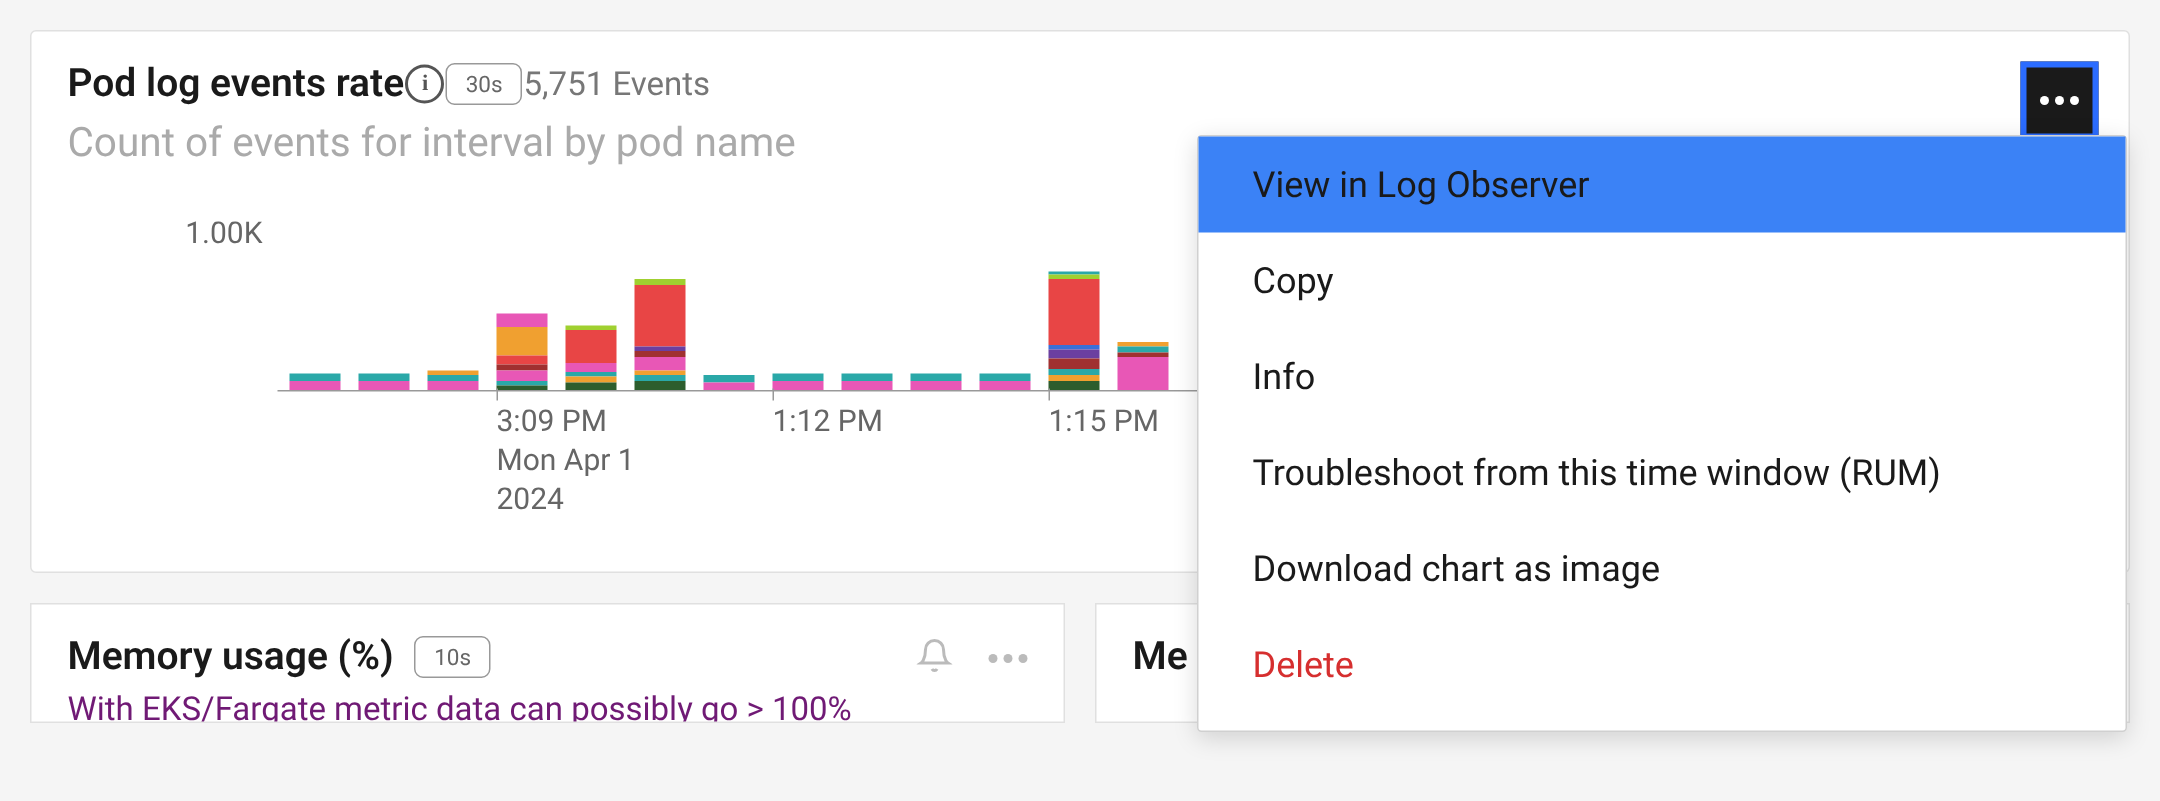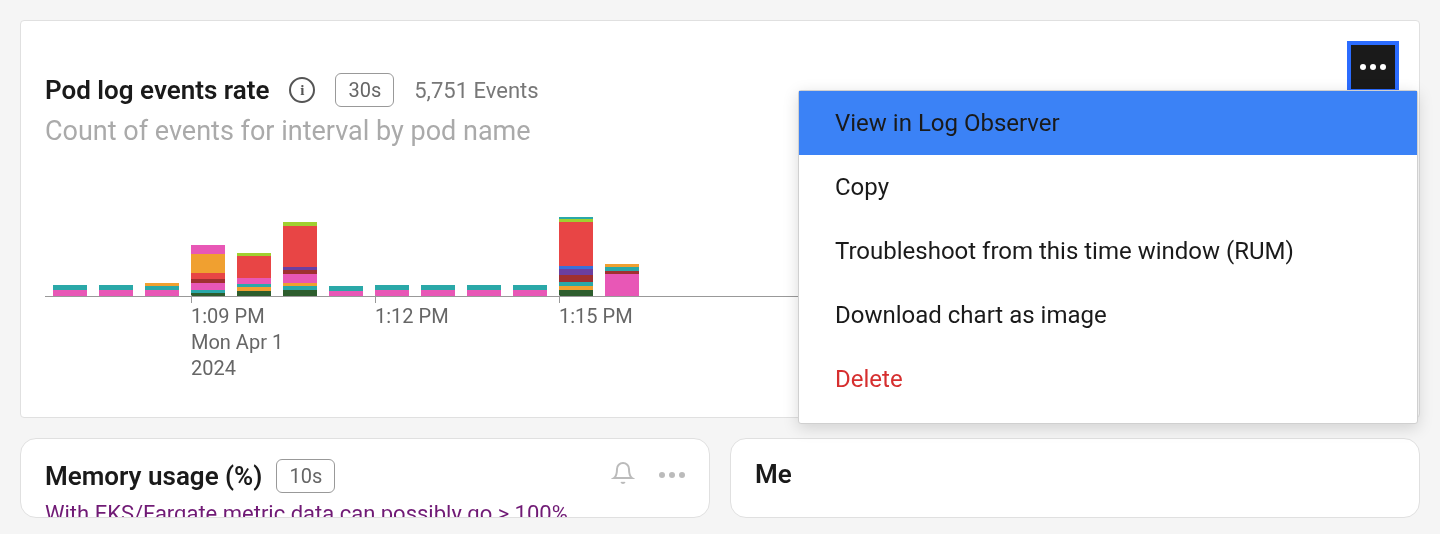--- a/index.html
+++ b/index.html
@@ -19,23 +19,22 @@
       background: #fff;
       border: 1px solid #e0e0e0;
       border-radius: 4px;
       padding: 20px 24px;
       margin-bottom: 20px;
       position: relative;
     }
     .panel-header {
       display: flex;
       align-items: center;
-      gap: 20px;
+      gap: 1px;
       margin-bottom: 8px;
-      margin-top: 32px;
     }
     .panel-title {
       font-size: 26px;
       font-weight: 600;
       color: #1a1a1a;
     }
     .info-icon {
       width: 26px;
       height: 26px;
       border: 2px solid #555;
@@ -45,21 +44,21 @@
       justify-content: center;
       font-size: 15px;
       font-weight: bold;
       font-family: serif;
       color: #555;
     }
     .interval-badge {
       border: 1.5px solid #999;
       border-radius: 6px;
       padding: 4px 12px;
-      font-size: 20px;
+      font-size: 15px;
       color: #666;
     }
     .event-count {
       font-size: 22px;
       color: #777;
     }
     .panel-subtitle {
       font-size: 27px;
       color: #aaa;
       margin-bottom: 20px;
@@ -165,21 +164,21 @@
       color: #d62f2f;
     }
     .bottom-row {
       display: flex;
       gap: 20px;
     }
     .bottom-panel {
       flex: 1;
       background: #fff;
       border: 1px solid #e0e0e0;
-      border-radius: 16px;
+      border-radius: 0;
       padding: 20px 24px 0 24px;
       position: relative;
       height: 80px;
       overflow: hidden;
     }
     .bottom-header {
       display: flex;
       align-items: center;
       gap: 14px;
     }
@@ -228,20 +227,23 @@
   </div>
   <div class="panel-subtitle">Count of events for interval by pod name</div>
 
   <div class="more-button">
     <span></span>
       <span></span>
       <span></span>
   </div>
 
   <div class="chart-area">
+    <div class="y-axis">
+      <div>1.00K</div>
+    </div>
     <div class="chart-plot">
       <div class="bars-container" id="bars">
           <div class="bar">
             <div class="seg" style="background: rgb(232, 87, 182); height: 6.5px;"></div>
             <div class="seg" style="background: rgb(42, 168, 168); height: 4.33333px;"></div>
           </div>
           <div class="bar">
             <div class="seg" style="background: rgb(232, 87, 182); height: 6.5px;"></div>
             <div class="seg" style="background: rgb(42, 168, 168); height: 4.33333px;"></div>
           </div>
@@ -311,40 +313,41 @@
           <div class="bar">
             <div class="seg" style="background: rgb(232, 87, 182); height: 21.6667px;"></div>
             <div class="seg" style="background: rgb(160, 48, 48); height: 3.25px;"></div>
             <div class="seg" style="background: rgb(42, 168, 168); height: 4.33333px;"></div>
             <div class="seg" style="background: rgb(240, 160, 48); height: 3.25px;"></div>
           </div>
         </div>
       <div class="x-axis" id="xaxis">
           <div class="x-tick" style="left: 146px;">
             <div class="tick-mark"></div>
-            <div>1:09 PM</div>
+            <div>3:09 PM</div>
             <div>Mon Apr 1</div>
             <div>2024</div>
           </div>
           <div class="x-tick" style="left: 330px;">
             <div class="tick-mark"></div>
             <div>1:12 PM</div>
           </div>
           <div class="x-tick" style="left: 514px;">
             <div class="tick-mark"></div>
             <div>1:15 PM</div>
           </div>
         </div>
     </div>
   </div>
 </div>
 
 <div class="dropdown-menu" id="menu">
     <div class="menu-item highlighted">View in Log Observer</div>
     <div class="menu-item">Copy</div>
+    <div class="menu-item">Info</div>
     <div class="menu-item">Troubleshoot from this time window (RUM)</div>
     <div class="menu-item">Download chart as image</div>
     <div class="menu-item danger">Delete</div>
   </div>
 
 <div class="bottom-row">
   <div class="bottom-panel">
     <div class="bottom-header">
       <div class="bottom-title">Memory usage (%)</div>
       <div class="interval-badge">10s</div>

